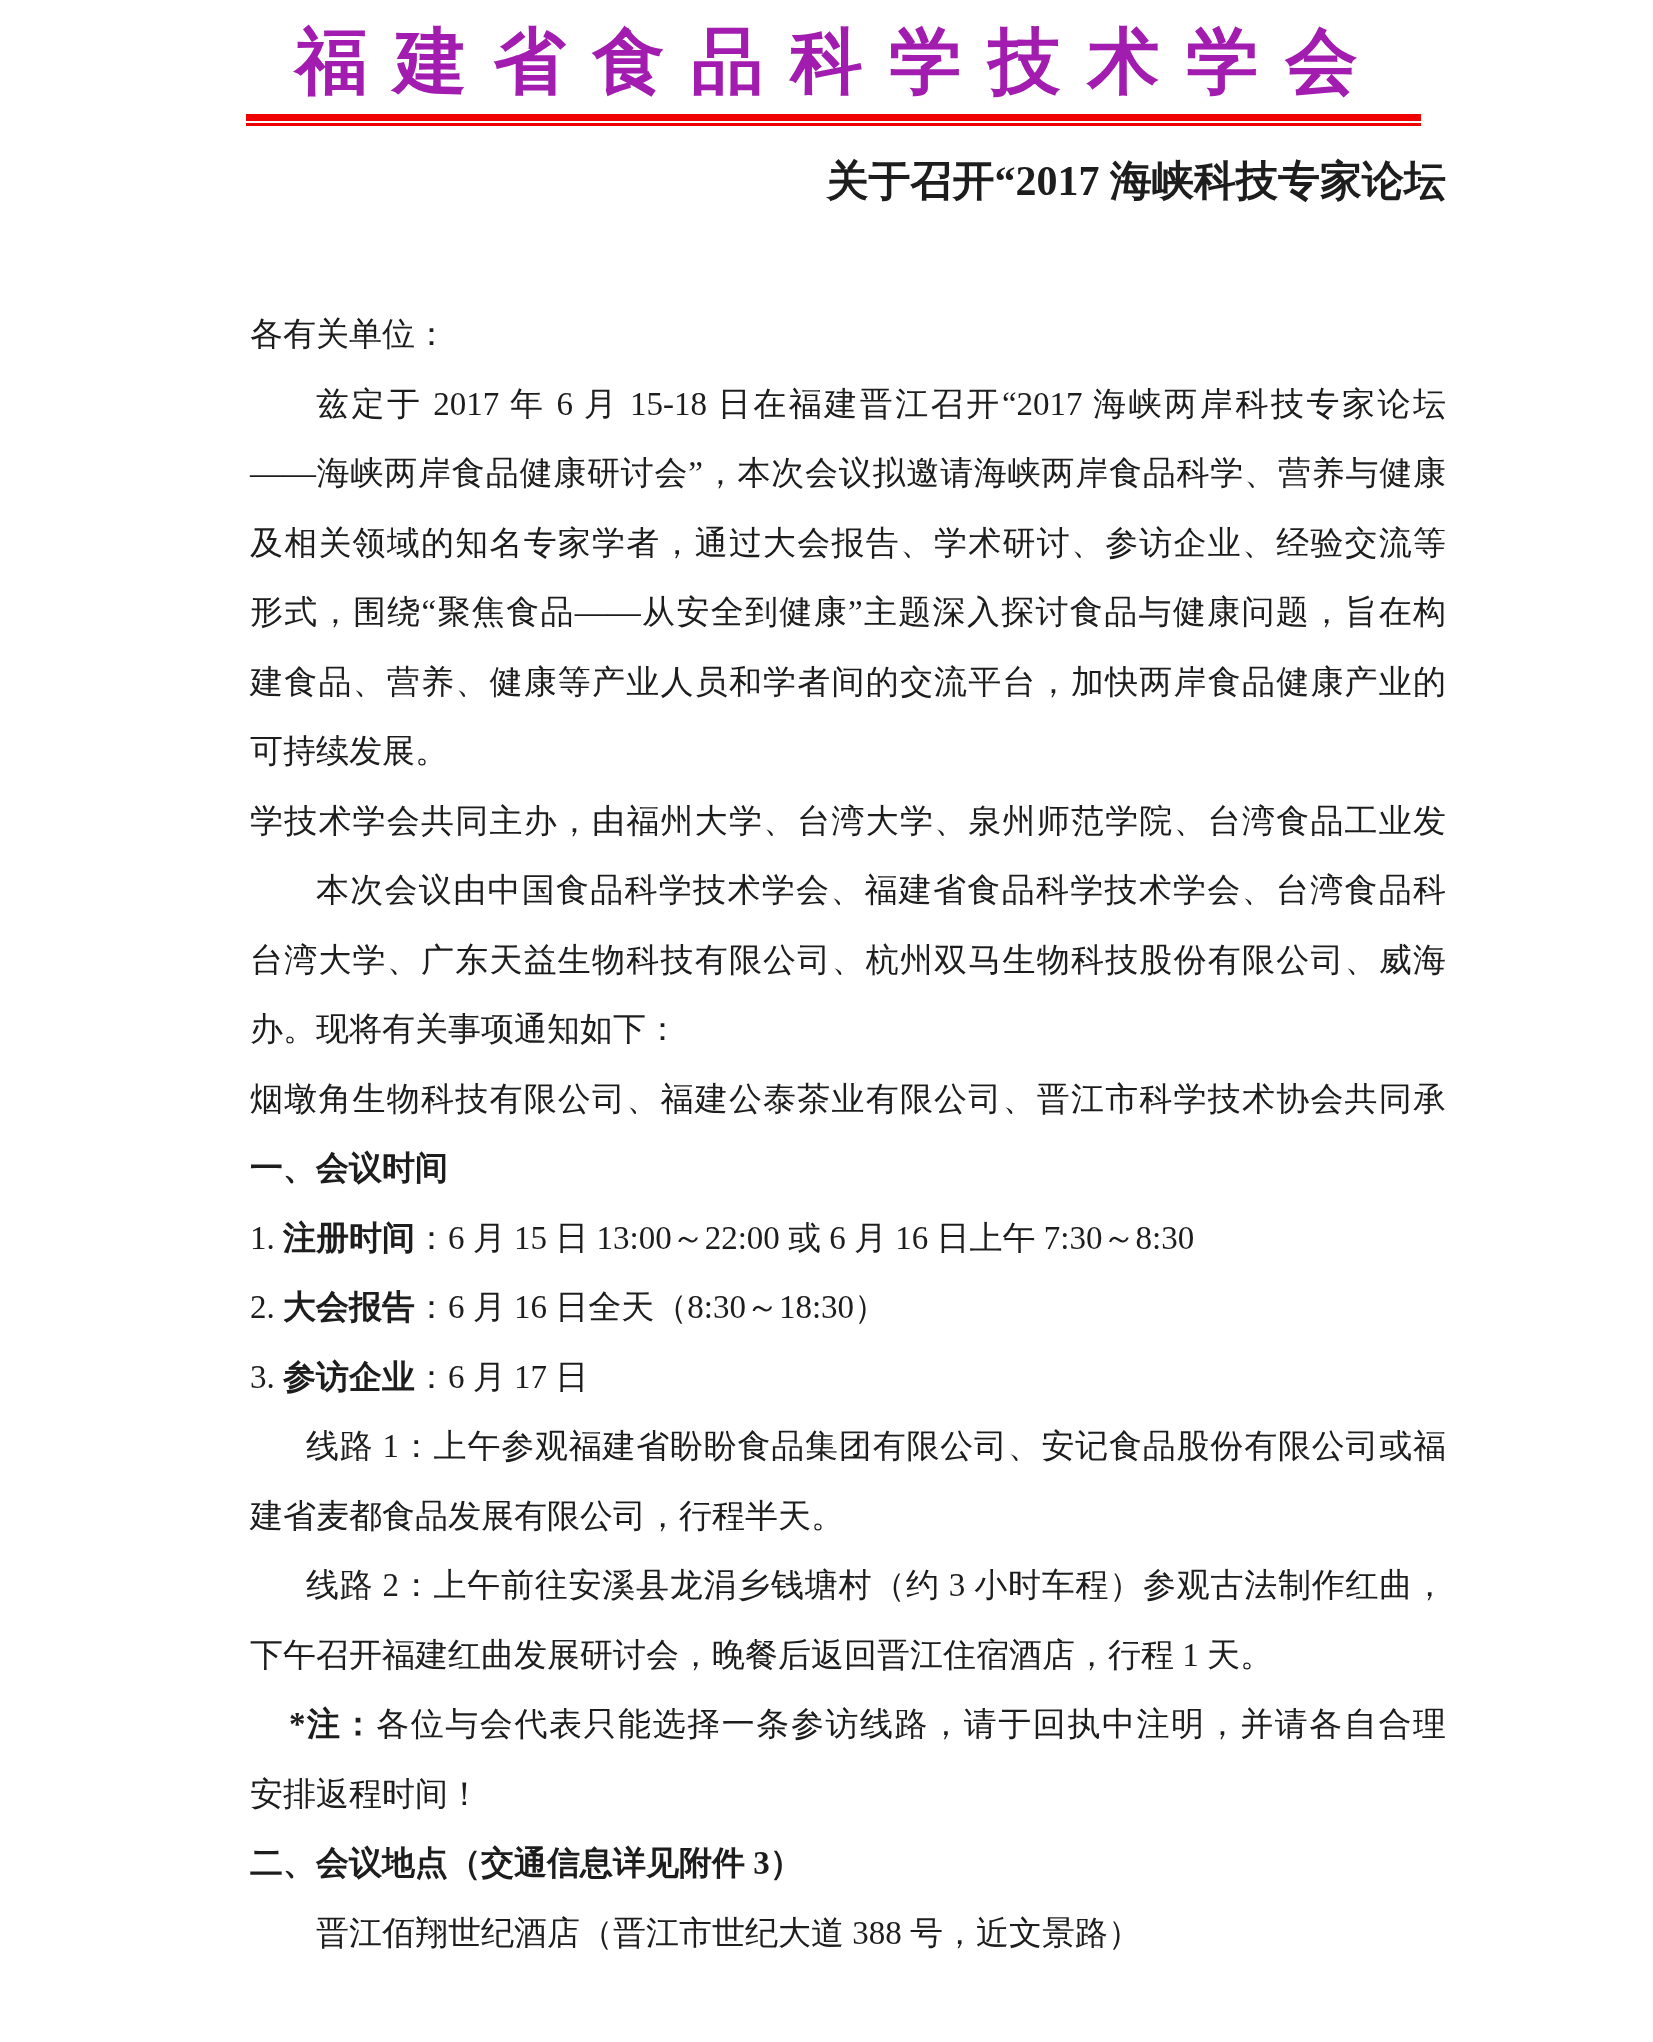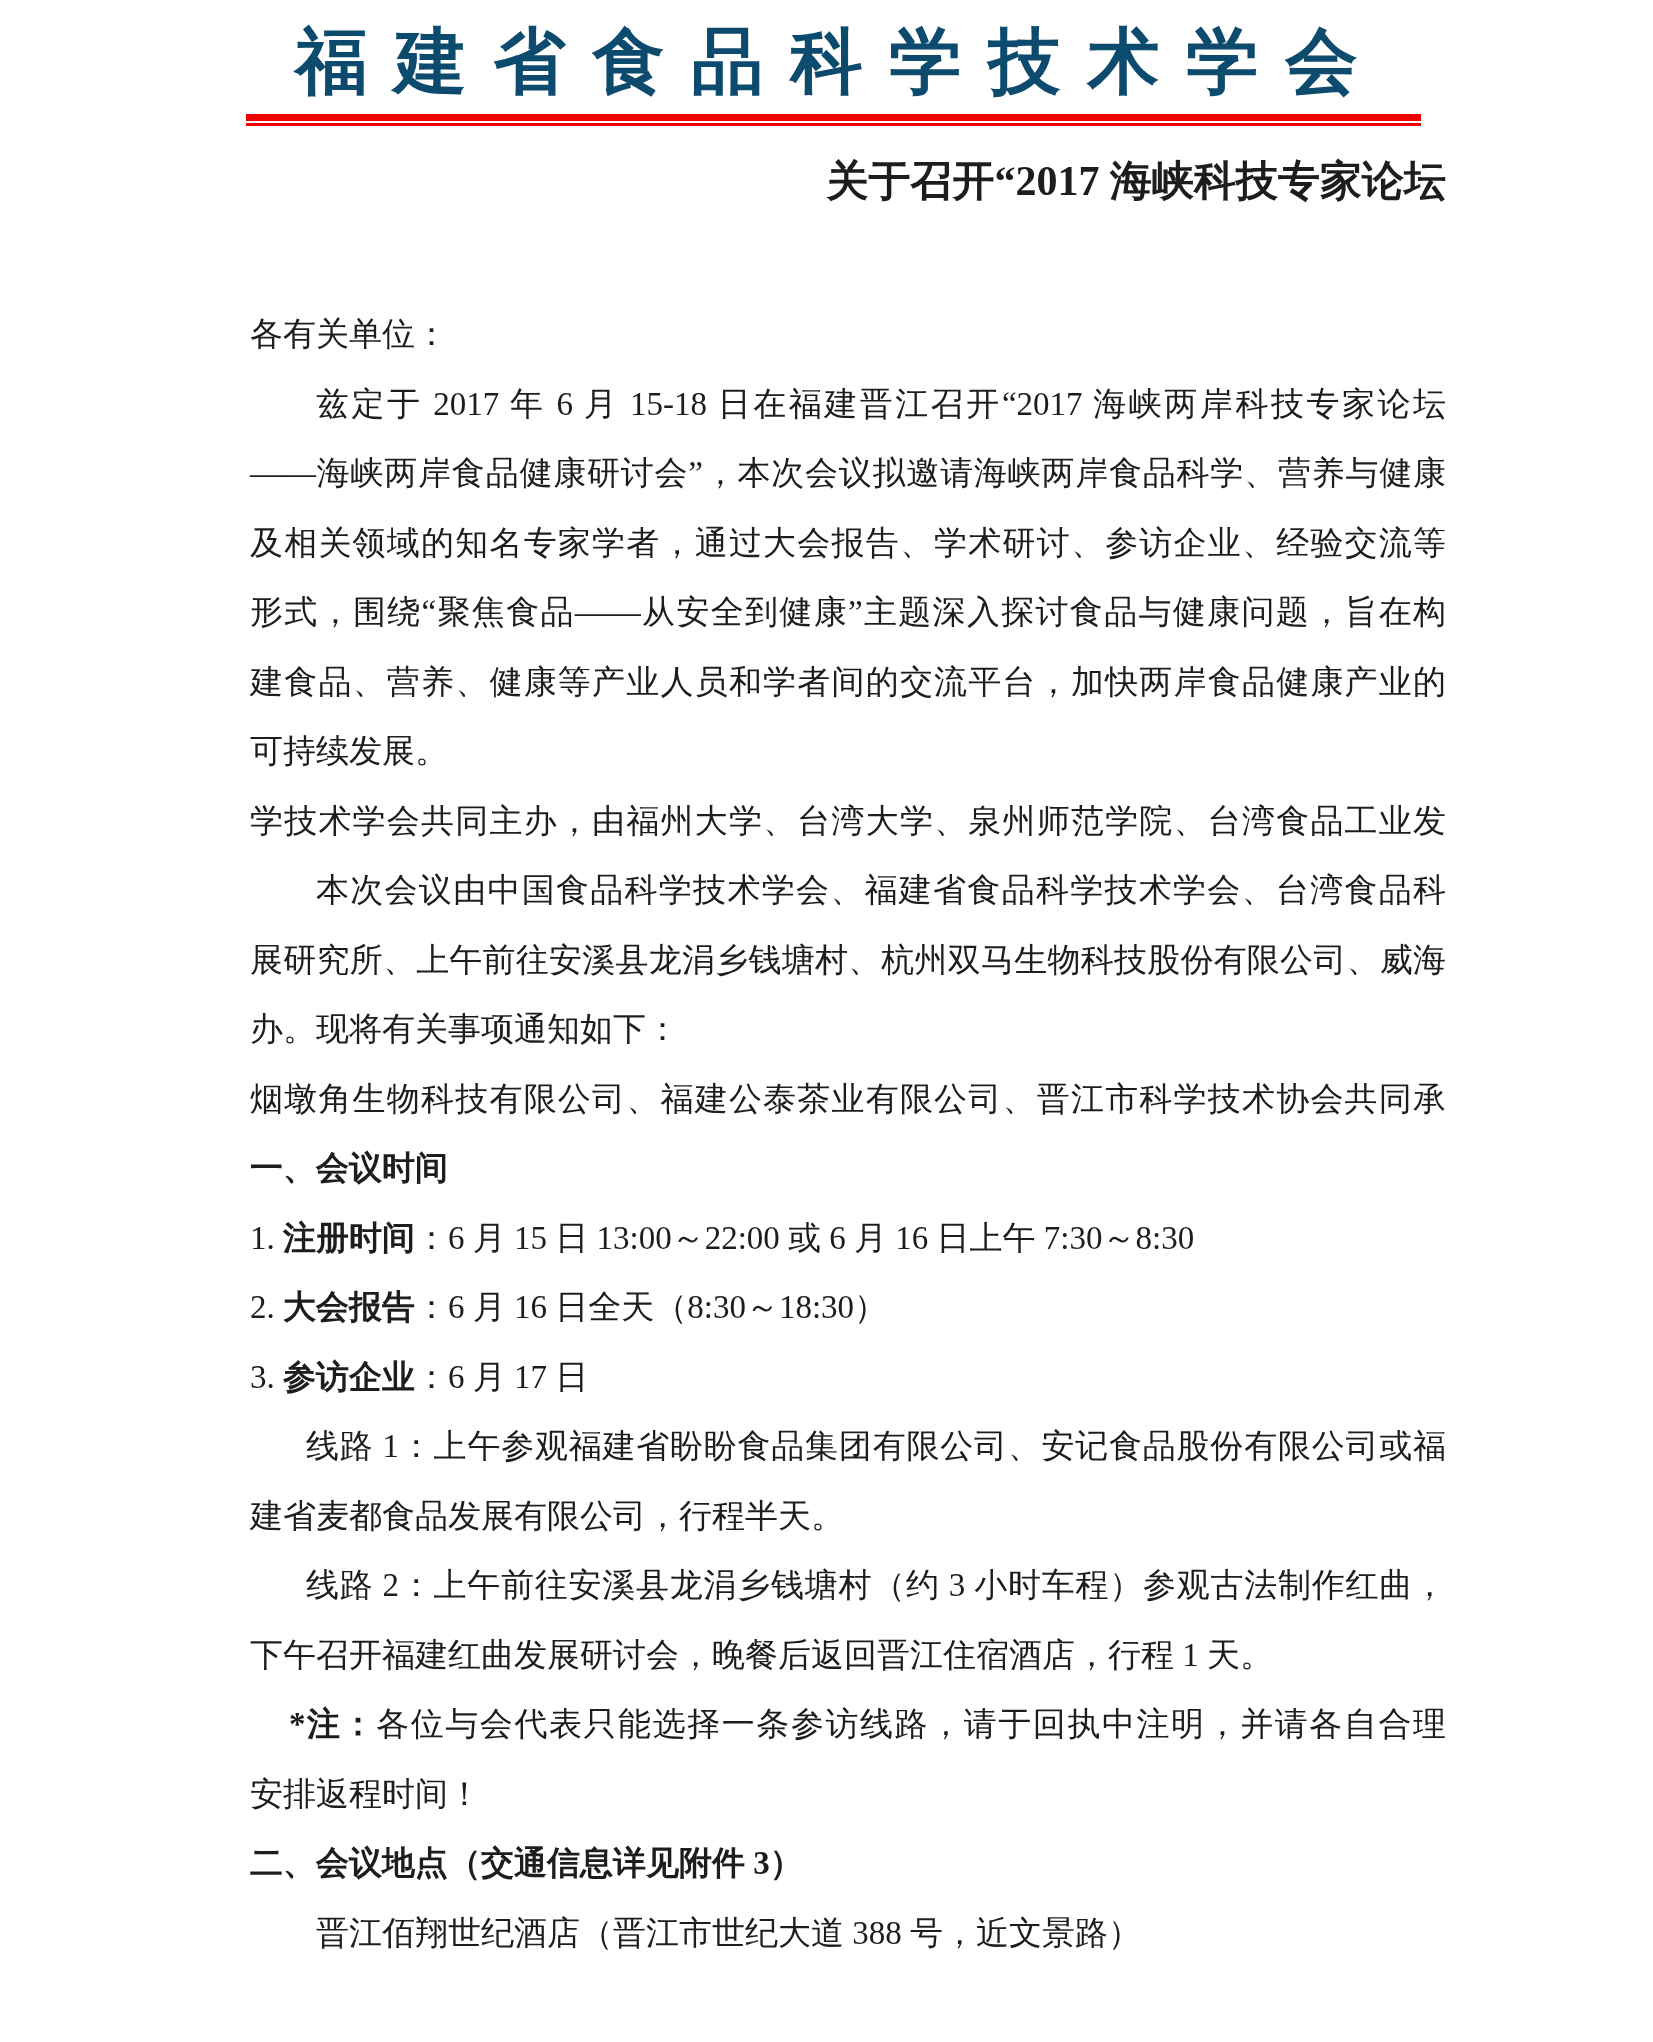--- a/index.html
+++ b/index.html
@@ -64,21 +64,21 @@
     text-align: justify;
     text-align-last: justify;
   }
   .b { font-weight: 700; }
 </style>
 </head>
 <body>
 
 <div class="page" style="background: rgb(255, 255, 255); color: rgb(29, 29, 29);">
 
-  <div class="org-title" style="color: #0c4a6e;">福建省食品科学技术学会</div>
+  <div class="org-title" style="color: #a21caf;">福建省食品科学技术学会</div>
 
   <div class="rule-wrap">
     <div class="rule-thick" style="background: rgb(241, 0, 0);"></div>
     <div class="rule-gap"></div>
     <div class="rule-thin" style="background: rgb(241, 0, 0);"></div>
   </div>
 
   <div class="doc-titles">
     <div class="doc-title-1">关于召开“2017 海峡科技专家论坛</div>
   </div>
@@ -86,21 +86,21 @@
   <div class="doc-body">
       <div class="line"><span>各有关单位：</span></div>
       <div class="line j" style="padding-left: 66px;"><span>兹定于 2017 年 6 月 15-18 日在福建晋江召开“2017 海峡两岸科技专家论坛</span></div>
       <div class="line j"><span>——海峡两岸食品健康研讨会”，本次会议拟邀请海峡两岸食品科学、营养与健康</span></div>
       <div class="line j"><span>及相关领域的知名专家学者，通过大会报告、学术研讨、参访企业、经验交流等</span></div>
       <div class="line j"><span>形式，围绕“聚焦食品——从安全到健康”主题深入探讨食品与健康问题，旨在构</span></div>
       <div class="line j"><span>建食品、营养、健康等产业人员和学者间的交流平台，加快两岸食品健康产业的</span></div>
       <div class="line"><span>可持续发展。</span></div>
       <div class="line j"><span>学技术学会共同主办，由福州大学、台湾大学、泉州师范学院、台湾食品工业发</span></div>
       <div class="line j" style="padding-left: 66px;"><span>本次会议由中国食品科学技术学会、福建省食品科学技术学会、台湾食品科</span></div>
-      <div class="line j"><span>展研究所、上午前往安溪县龙涓乡钱塘村、杭州双马生物科技股份有限公司、威海</span></div>
+      <div class="line j"><span>台湾大学、广东天益生物科技有限公司、杭州双马生物科技股份有限公司、威海</span></div>
       <div class="line"><span>办。现将有关事项通知如下：</span></div>
       <div class="line j"><span>烟墩角生物科技有限公司、福建公泰茶业有限公司、晋江市科学技术协会共同承</span></div>
       <div class="line"><span class="b">一、会议时间</span></div>
       <div class="line"><span>1. </span><span class="b">注册时间</span><span>：6 月 15 日 13:00～22:00 或 6 月 16 日上午 7:30～8:30</span></div>
       <div class="line"><span>2. </span><span class="b">大会报告</span><span>：6 月 16 日全天（8:30～18:30）</span></div>
       <div class="line"><span>3. </span><span class="b">参访企业</span><span>：6 月 17 日</span></div>
       <div class="line j" style="padding-left: 56px;"><span>线路 1：上午参观福建省盼盼食品集团有限公司、安记食品股份有限公司或福</span></div>
       <div class="line"><span>建省麦都食品发展有限公司，行程半天。</span></div>
       <div class="line j" style="padding-left: 56px;"><span>线路 2：上午前往安溪县龙涓乡钱塘村（约 3 小时车程）参观古法制作红曲，</span></div>
       <div class="line"><span>下午召开福建红曲发展研讨会，晚餐后返回晋江住宿酒店，行程 1 天。</span></div>

